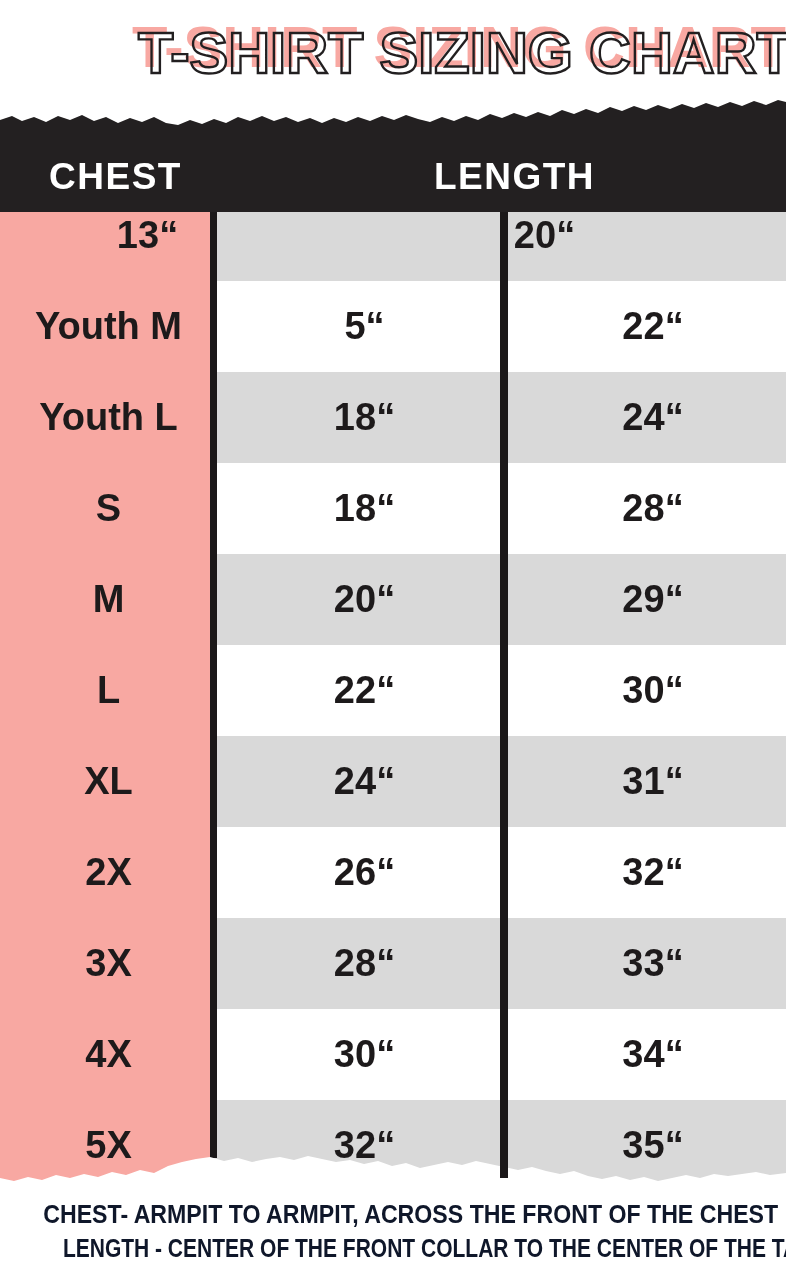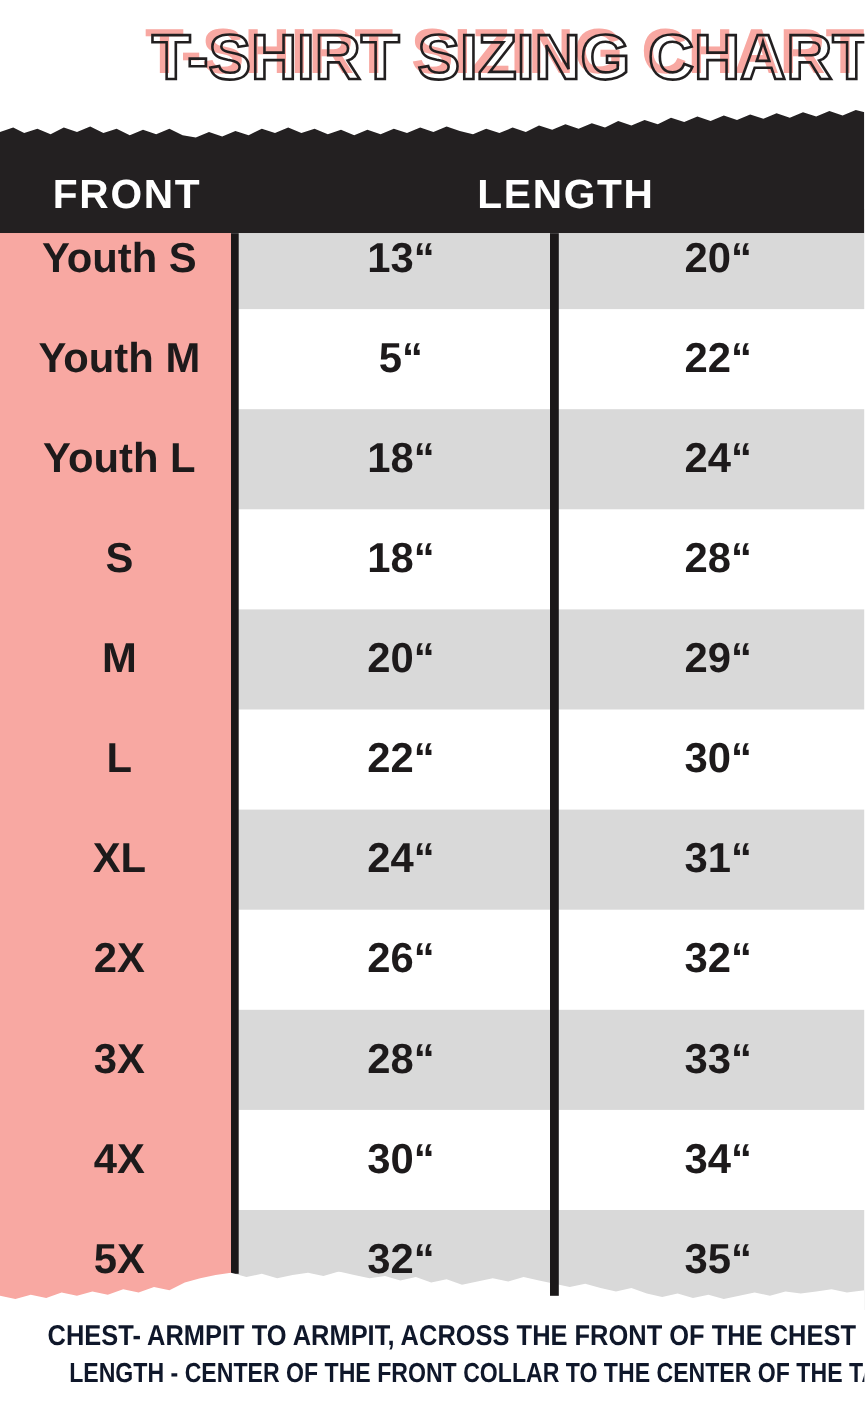--- a/index.html
+++ b/index.html
@@ -164,21 +164,20 @@
     <div class="title-box">
       <span class="t-layer t-fill">T-SHIRT SIZING CHART</span>
       <span class="t-layer t-outline" aria-hidden="true">T-SHIRT SIZING CHART</span>
     </div>
   </div>
 
   <div class="table">
     <div class="pink-col"></div>
     <div class="rows" id="rows">
   <div class="row gray">
-    <span class="cell cell-size">Youth S</span>
     <span class="cell cell-chest">13“</span>
     <span class="cell cell-length">20“</span>
   </div>
 
   <div class="row">
     <span class="cell cell-size">Youth M</span>
     <span class="cell cell-chest">5“</span>
     <span class="cell cell-length">22“</span>
   </div>
 
@@ -236,21 +235,21 @@
     <span class="cell cell-length">35“</span>
   </div>
 </div>
   </div>
 
   <div class="divider divider-1"></div>
   <div class="divider divider-2"></div>
 
   <div class="header">
     <div class="header-cells">
-      <span class="hc hc-size">FRONT</span>
+      <span class="hc hc-size">CHEST</span>
       <span class="hc hc-length">LENGTH</span>
     </div>
   </div>
 
   <div class="tear-bottom"></div>
 
   <div class="captions">
     <div class="cap cap-1">CHEST- ARMPIT TO ARMPIT, ACROSS THE FRONT OF THE CHEST</div>
     <div class="cap cap-2">LENGTH - CENTER OF THE FRONT COLLAR TO THE CENTER OF THE TAIL</div>
   </div>

